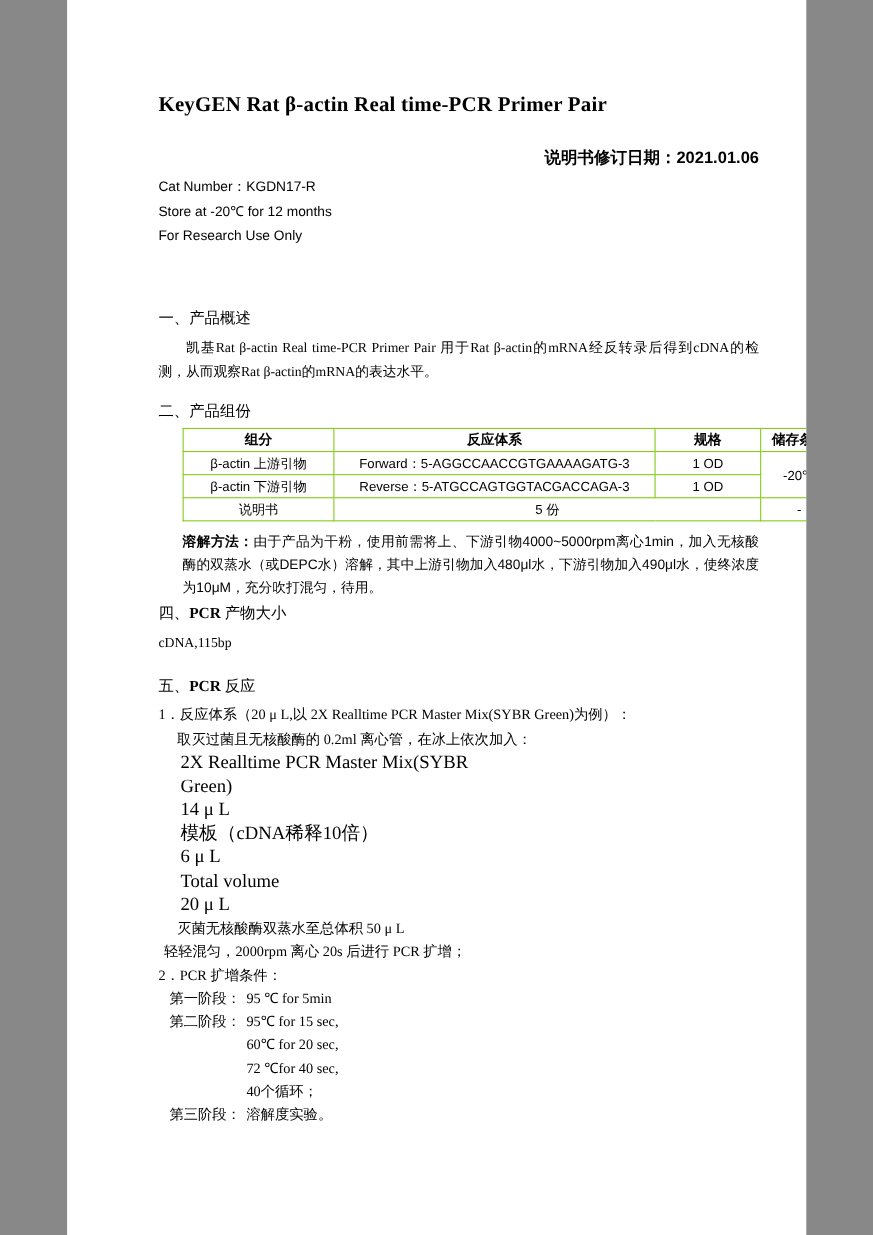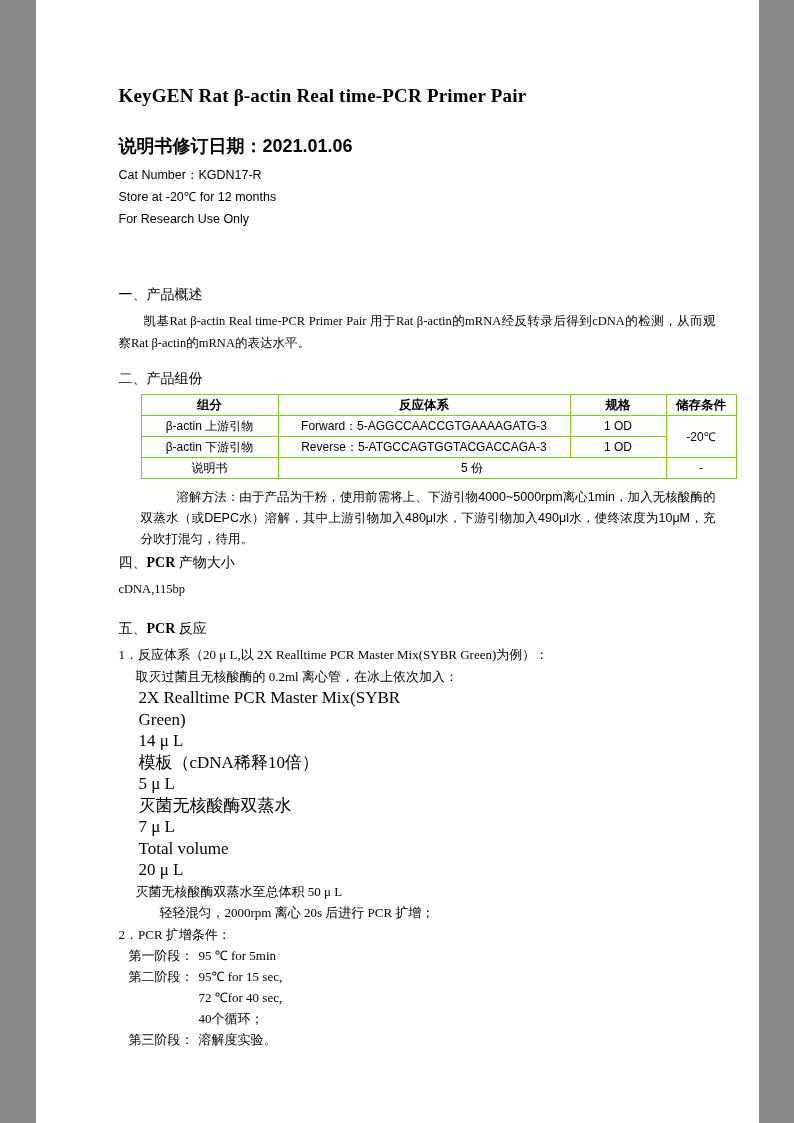--- a/index.html
+++ b/index.html
@@ -1,38 +1,38 @@
 <!DOCTYPE html>
 <html><head>
 <meta charset="utf-8">
 <style>
   * { margin: 0; padding: 0; box-sizing: border-box; }
   html, body { background: #888; }
   .sheet {
     position: relative;
-    width: 723px;
+    width: 672px;
     height: 1123px;
     margin: 0 auto;
     background: #ffffff;
     color: #000;
     font-family: "Liberation Serif", serif;
     padding: 85px 43px 40px 83px;
     overflow: hidden;
   }
 
   .doc-title {
     font-family: "Liberation Serif", serif;
     font-size: 19px;
     font-weight: bold;
     letter-spacing: 0.2px;
     margin-bottom: 27px;
   }
   .revision-line {
-    text-align: left;
-    font-size: 18px;
+    text-align: right;
+    font-size: 15px;
     font-weight: bold;
     font-family: "Liberation Sans", sans-serif;
     margin-bottom: 6px;
   }
   .meta-line {
     font-family: "Liberation Sans", sans-serif;
     font-size: 12.5px;
     line-height: 22px;
   }
   .gap-top { height: 56px; }
@@ -78,34 +78,34 @@
   .col-spec { width: 96px; }
   .col-store{ width: 70px; }
 
   .dissolve {
     font-family: "Liberation Sans", sans-serif;
     font-size: 12.5px;
     line-height: 21px;
     margin: 2px 0 4px 22px;
     text-align: justify;
   }
-  .dissolve .lead { font-weight: normal; margin-left: 36px; }
+  .dissolve .lead { font-weight: bold; }
 
   .size-value {
     font-size: 12.5px;
     line-height: 22px;
     margin-bottom: 20px;
   }
 
   .rx-line {
     font-size: 13px;
     line-height: 21.5px;
   }
   .rx-sub { padding-left: 17px; }
-  .rx-mix { padding-left: 5px; margin-left: 36px; }
+  .rx-mix { padding-left: 5px; }
   .reagent-row {
     display: flex;
     font-size: 17px;
     line-height: 21.5px;
     padding-left: 20px;
     flex-direction: column;
   }
   .reagent-name { width: 262px; }
   .reagent-amt { }
   .stage-row {
@@ -186,25 +186,21 @@
 
   <div class="rx-line">1．反应体系（20 μ L,以 2X Realltime PCR Master Mix(SYBR Green)为例）：</div>
   <div class="rx-line rx-sub">取灭过菌且无核酸酶的 0.2ml 离心管，在冰上依次加入：</div>
 
   <div class="reagent-row">
     <span class="reagent-name">2X Realltime PCR Master Mix(SYBR Green)</span>
     <span class="reagent-amt">14 μ L</span>
   </div>
   <div class="reagent-row">
     <span class="reagent-name">模板（cDNA稀释10倍）</span>
-    <span class="reagent-amt">5 μ L</span>
-  </div>
-  <div class="reagent-row">
-    <span class="reagent-name">灭菌无核酸酶双蒸水</span>
-    <span class="reagent-amt">7 μ L</span>
+    <span class="reagent-amt">6 μ L</span>
   </div>
   <div class="reagent-row">
     <span class="reagent-name">Total volume</span>
     <span class="reagent-amt">20 μ L</span>
   </div>
 
   <div class="rx-line rx-sub">灭菌无核酸酶双蒸水至总体积 50  μ L</div>
   <div class="rx-line rx-mix">轻轻混匀，2000rpm 离心 20s 后进行 PCR 扩增；</div>
 
   <div class="rx-line">2．PCR 扩增条件：</div>
@@ -212,20 +208,24 @@
   <div class="stage-row">
     <span class="stage-label">第一阶段：</span>
     <span>95 ℃  for 5min</span>
   </div>
   <div class="stage-row">
     <span class="stage-label">第二阶段：</span>
     <span>95℃  for 15 sec,</span>
   </div>
   <div class="stage-row">
     <span class="stage-label"></span>
+    <span>60℃  for 20 sec,</span>
+  </div>
+  <div class="stage-row">
+    <span class="stage-label"></span>
     <span>72 ℃for 40 sec,</span>
   </div>
   <div class="stage-row">
     <span class="stage-label"></span>
     <span>40个循环；</span>
   </div>
   <div class="stage-row">
     <span class="stage-label">第三阶段：</span>
     <span>溶解度实验。</span>
   </div>

